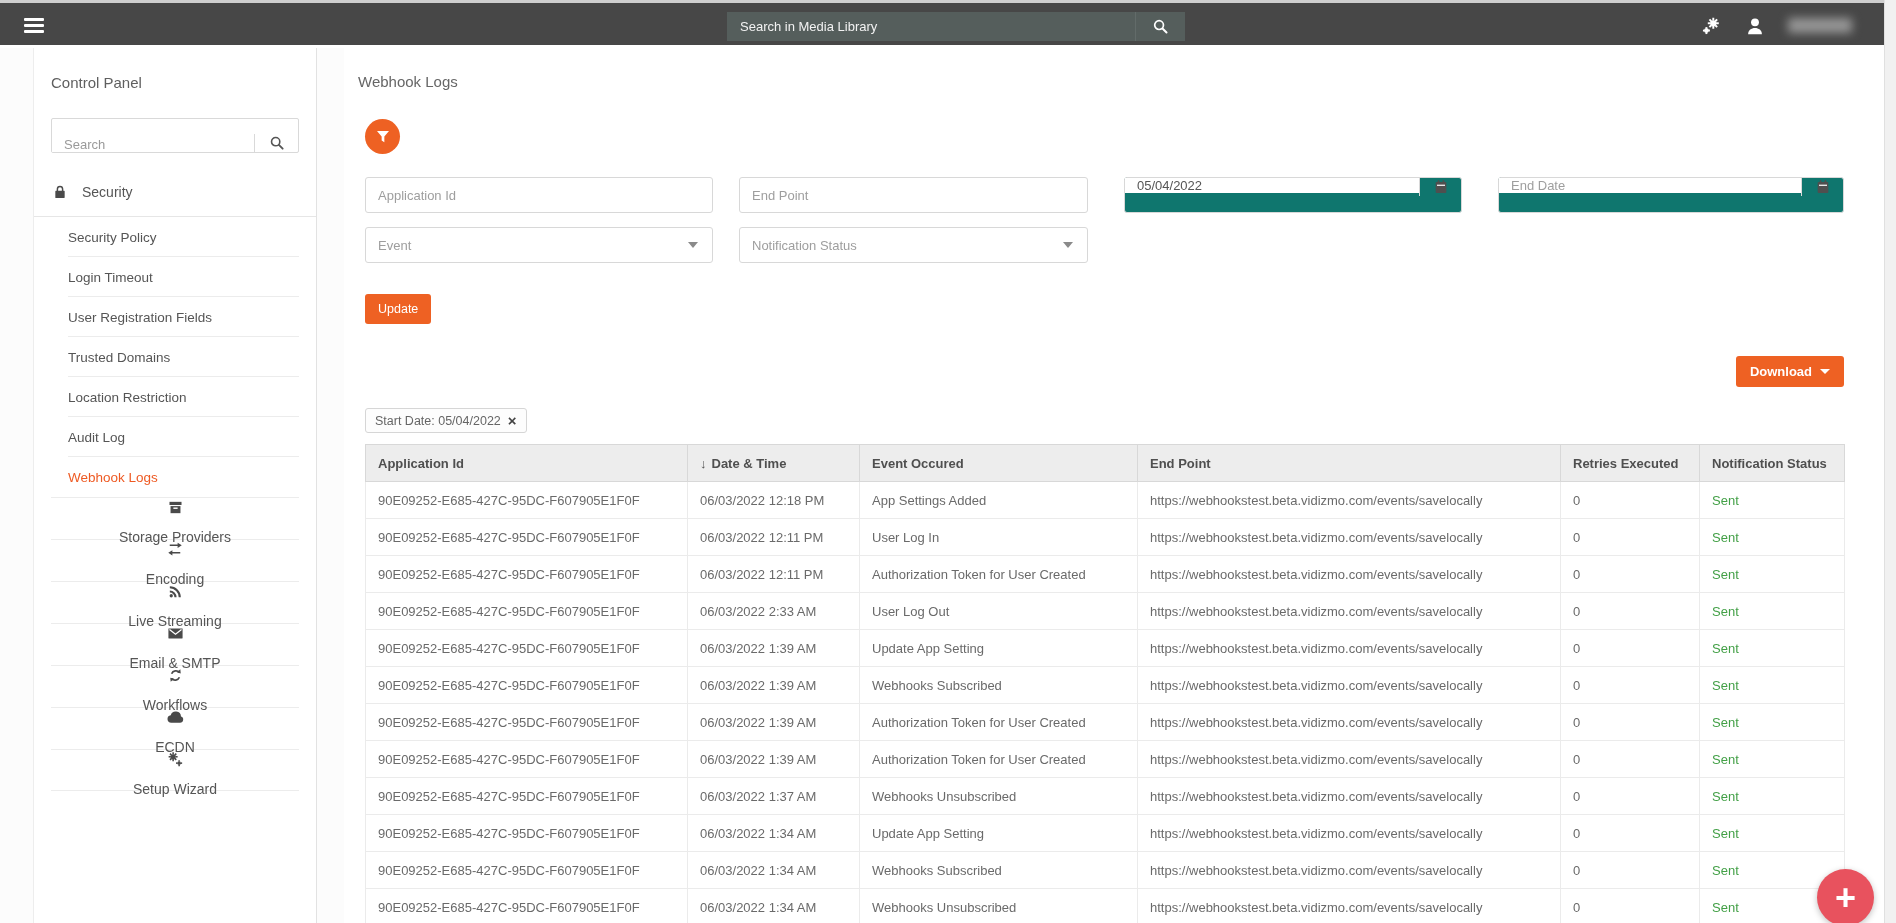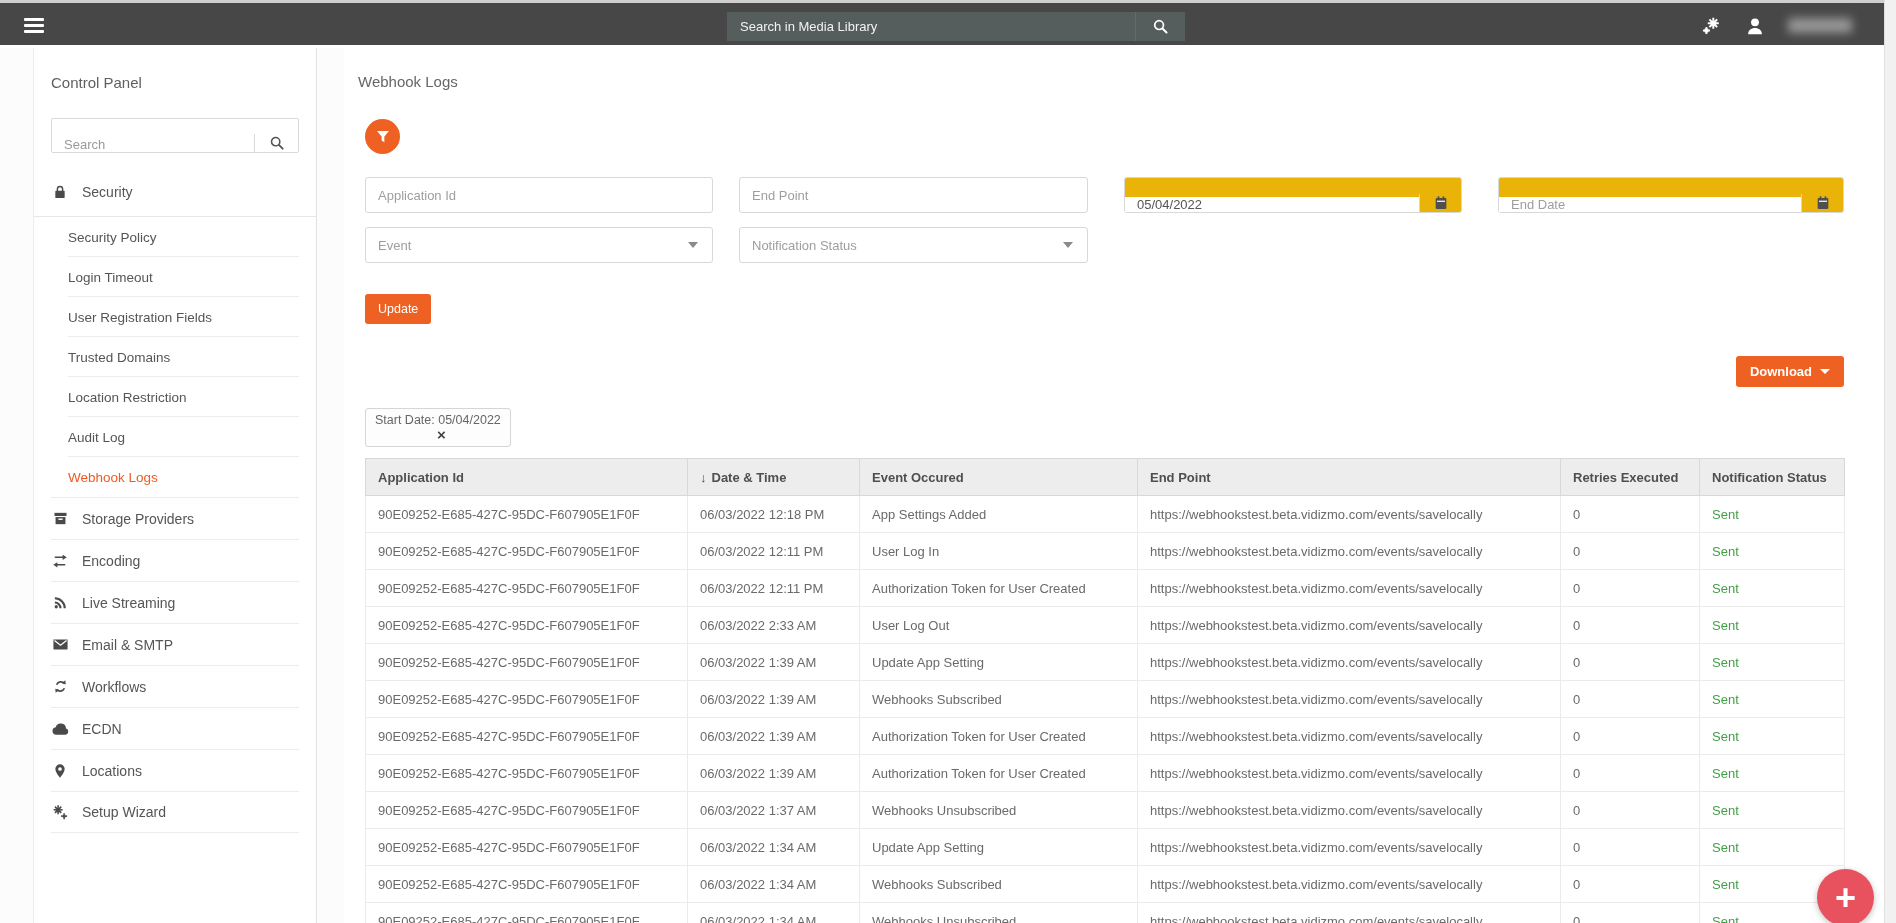--- a/index.html
+++ b/index.html
@@ -33,50 +33,50 @@
   .side-search { margin-top:27px; height:35px; border:1px solid #d9d9d9; border-radius:2px; display:flex; align-items:flex-end; background:#fff; }
   .side-search input { flex:1; border:none; outline:none; font-size:13px; color:#555; padding:0 12px; font-family:inherit; }
   .side-search input::placeholder { color:#9a9a9a; opacity:1; }
   .side-search-btn { width:44px; display:flex; align-items:center; justify-content:center; border-left:1px solid #d9d9d9; cursor:pointer; color:#555; }
   .sec-header { margin-top:30px; display:flex; align-items:center; gap:13px; padding-bottom:15px; cursor:pointer; }
   .sec-header .lbl { font-size:14px; color:#555; }
   .full-divider { height:1px; background:#e6e6e6; margin:0 -17px; }
   .side-sub { position:relative; height:40px; display:flex; align-items:center; padding-left:17px; font-size:13.5px; color:#555; cursor:pointer; }
   .side-sub:not(:last-child)::after { content:''; position:absolute; left:17px; right:0; bottom:0; height:1px; background:#ececec; }
   .side-sub.active { color:#ee5a23; }
-  .side-section { height:42px; display:flex; align-items:center; gap:13px; border-top:1px solid #ececec; font-size:14px; color:#555; cursor:pointer; margin:0; }
+  .side-section { height:42px; display:flex; align-items:center; gap:13px; border-top:1px solid #ececec; font-size:14px; color:#555; cursor:pointer; margin:0;flex-direction:column; }
   .side-section:last-child { border-bottom:1px solid #ececec; }
   .sicon { width:18px; height:18px; display:flex; align-items:center; justify-content:center; flex:0 0 18px; }
 
   
   .main-title { margin:25px 0 0 -7px; font-size:15px; color:#666; }
   .filter-head { display:flex; align-items:center; justify-content:space-between; margin-top:29px; }
   .filter-circle { width:35px; height:35px; border-radius:50%; background:#ee6123; display:flex; align-items:center; justify-content:center; cursor:pointer; }
   .show-group { display:flex; align-items:center; }
   .show-lbl, .perpage-lbl { font-size:13px; font-weight:bold; color:#333; }
   .show-select { width:140px; height:31px; border:1px solid #bdbdbd; border-radius:3px; margin:0 10px; display:flex; align-items:center; justify-content:space-between; padding:0 10px 0 12px; font-size:13px; color:#333; cursor:pointer; background:#fff; }
   .refresh-btn { width:36px; height:36px; border-radius:50%; background:#ee6123; display:flex; align-items:center; justify-content:center; margin-left:18px; cursor:pointer; }
 
   .filter-row { display:flex; margin-top:23px; }
   .f-input { height:36px; border:1px solid #d8d8d8; border-radius:3px; font-size:13px; color:#555; padding:0 12px; outline:none; font-family:inherit; background:#fff; }
   .f-input::placeholder { color:#9e9e9e; opacity:1; }
-  .date-group { height:36px; border:1px solid #d8d8d8; border-radius:3px; display:flex; align-items:flex-end; background:#eab308; }
+  .date-group { height:36px; border:1px solid #d8d8d8; border-radius:3px; display:flex; align-items:flex-start; background:#0f766e; }
   .date-group input { flex:1; border:none; outline:none; font-size:13px; color:#555; padding:0 12px; font-family:inherit; min-width:0; }
   .date-group input::placeholder { color:#9e9e9e; opacity:1; }
   .cal-btn { width:42px; border-left:1px solid #d8d8d8; display:flex; align-items:center; justify-content:center; cursor:pointer; }
   .f-select { height:36px; border:1px solid #d8d8d8; border-radius:3px; display:flex; align-items:center; justify-content:space-between; padding:0 14px 0 12px; font-size:13px; color:#9e9e9e; background:#fff; cursor:pointer; }
   .tri-down { width:0; height:0; border-left:5px solid transparent; border-right:5px solid transparent; border-top:6px solid #8a8a8a; }
 
   .apply-btn { margin-top:31px; display:inline-block; background:#ee6123; color:#fff; font-size:12.5px; border:none; border-radius:3px; padding:8px 13px; cursor:pointer; font-family:inherit; }
   .download-row { display:flex; justify-content:flex-end; margin-top:32px; }
   .download-btn { background:#ee6123; color:#fff; font-size:13px; font-weight:bold; border:none; border-radius:3px; height:31px; padding:0 14px; display:flex; align-items:center; gap:8px; cursor:pointer; font-family:inherit; }
   .download-btn .tri { width:0; height:0; border-left:5px solid transparent; border-right:5px solid transparent; border-top:5px solid #fff; }
 
   .chip-row { margin-top:21px; }
-  .chip { display:inline-flex; align-items:center; border:1px solid #d6d6d6; border-radius:3px; background:#fdfdfd; padding:4px 9px; font-size:12.5px; color:#666;flex-direction:column; }
+  .chip { display:inline-flex; align-items:center; border:1px solid #d6d6d6; border-radius:3px; background:#fdfdfd; padding:4px 9px; font-size:12.5px; color:#666; }
   .chip .x { margin-left:7px; color:#444; font-weight:bold; font-size:15px; line-height:1; cursor:pointer; }
 
   table.logs { margin-top:11px; border-collapse:collapse; table-layout:fixed; width:1479px; }
   .logs th { background:#ededed; font-size:13px; font-weight:bold; color:#4f4f4f; text-align:left; height:37px; padding:0 12px; border:1px solid #d8d8d8; cursor:pointer; white-space:nowrap; overflow:hidden; }
   .logs td { font-size:13px; color:#6a6a6a; height:37px; padding:0 12px; border:1px solid #ebebeb; background:#fff; white-space:nowrap; overflow:hidden; }
   .logs td.sent { color:#43a047; }
   .sort-arrow { margin-right:5px; font-weight:bold; }
 
   .fab { position:absolute; left:1817px; top:869px; width:57px; height:57px; border-radius:50%; background:#e8525e; color:#fff; display:flex; align-items:center; justify-content:center; font-size:36px; font-weight:bold; line-height:1; box-shadow:0 2px 6px rgba(0,0,0,.25); cursor:pointer; z-index:7; }
 </style>
@@ -223,28 +223,20 @@
           <div class="side-section">
             <span class="sicon">
               <svg width="18" height="18" viewBox="0 0 24 24">
                 <path fill="#4a4a4a" d="M7 19.5a5 5 0 0 1-.7-9.95A7 7 0 0 1 20 11.3a4.2 4.2 0 0 1-1.3 8.2z"></path>
               </svg>
             </span>
             <span>ECDN</span>
           </div>
           <div class="side-section">
             <span class="sicon">
-              <svg width="16" height="16" viewBox="0 0 24 24">
-                <path fill="#4a4a4a" fill-rule="evenodd" d="M12 2a7 7 0 0 1 7 7c0 5.2-7 13-7 13S5 14.2 5 9a7 7 0 0 1 7-7zm0 4.2a2.8 2.8 0 1 0 0 5.6 2.8 2.8 0 0 0 0-5.6z"></path>
-              </svg>
-            </span>
-            <span>Locations</span>
-          </div>
-          <div class="side-section">
-            <span class="sicon">
               <svg width="18" height="18" viewBox="0 0 24 24">
                 <g stroke="#4a4a4a" stroke-width="2.1">
                   <line x1="9.5" y1="3" x2="9.5" y2="6"></line>
                   <line x1="9.5" y1="12" x2="9.5" y2="15"></line>
                   <line x1="3.5" y1="9" x2="6.5" y2="9"></line>
                   <line x1="12.5" y1="9" x2="15.5" y2="9"></line>
                   <line x1="5.3" y1="4.8" x2="7.3" y2="6.8"></line>
                   <line x1="11.7" y1="11.2" x2="13.7" y2="13.2"></line>
                   <line x1="13.7" y1="4.8" x2="11.7" y2="6.8"></line>
                   <line x1="7.3" y1="11.2" x2="5.3" y2="13.2"></line>

